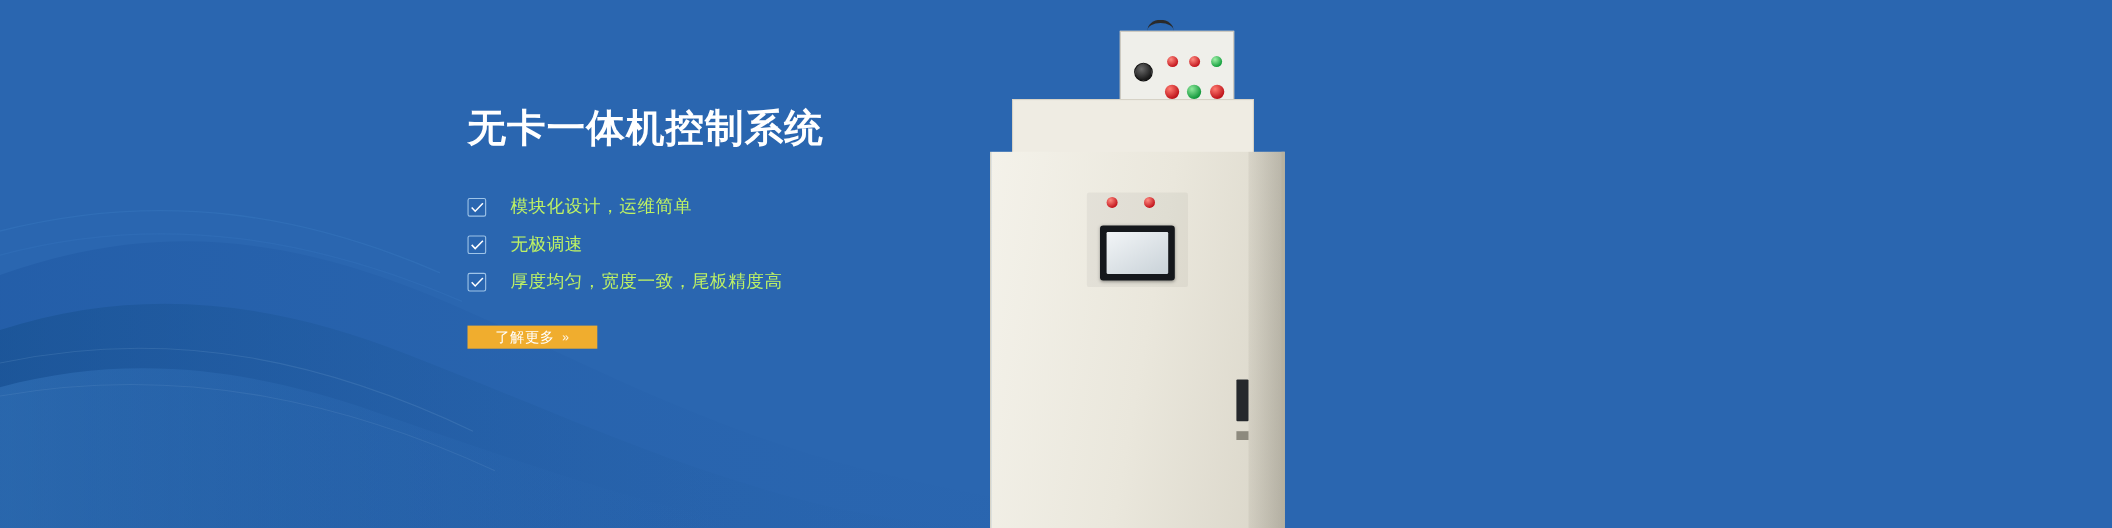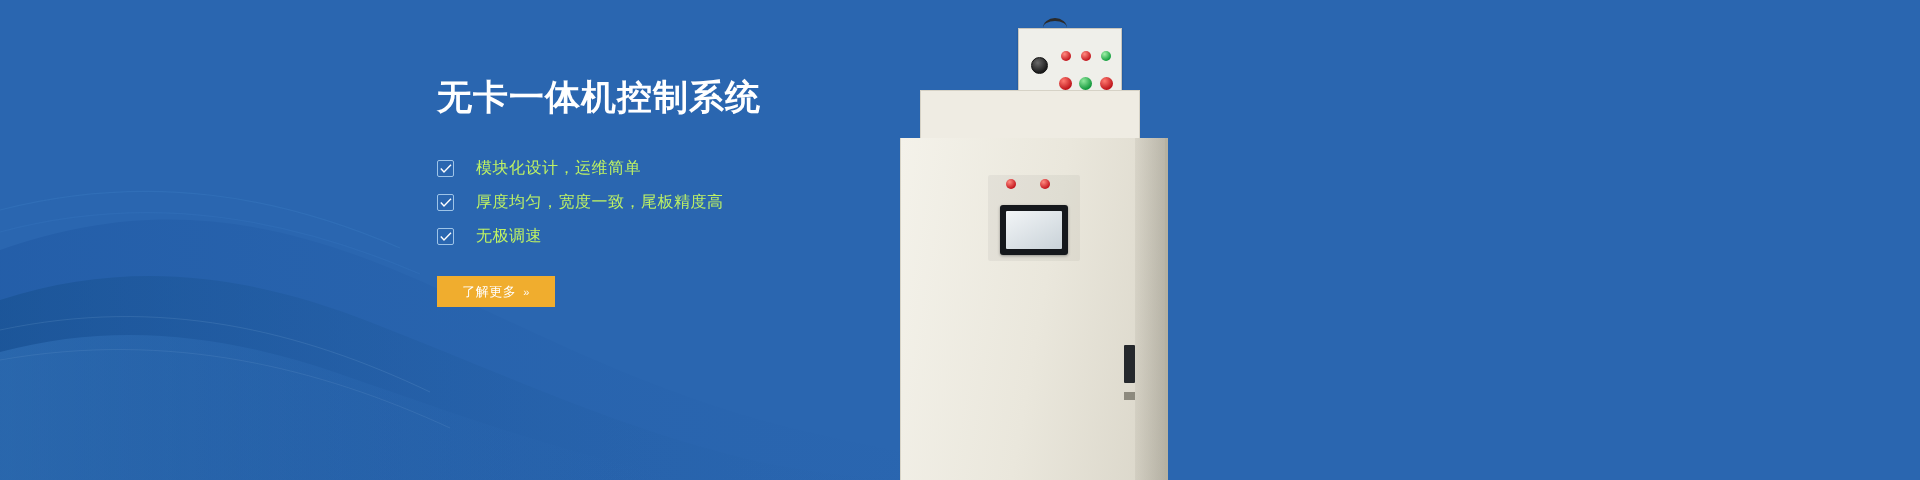--- a/index.html
+++ b/index.html
@@ -16,24 +16,23 @@
     overflow:hidden;
   }
 
   
   .waves { position:absolute; inset:0; z-index:1; pointer-events:none; }
   .waves svg { display:block; width:1920px; height:480px; }
 
   
   .content {
     position:absolute;
-    left:425px; top:76px;
+    left:425px; top:96px;
     z-index:5;
     width:700px;
-    margin-left:12px;
   }
   .hero-title {
     color:#ffffff;
     font-size:35px;
     font-weight:bold;
     letter-spacing:1px;
     line-height:1.2;
     white-space:nowrap;
   }
 
@@ -59,21 +58,21 @@
     letter-spacing:0.5px;
     white-space:nowrap;
   }
 
   .cta-button {
     display:inline-flex;
     align-items:center;
     justify-content:center;
     gap:7px;
     margin-top:22px;
-    width:118px; height:31px;
+    width:118px; height:21px;
     background:#f0ad2e;
     color:#ffffff;
     font-size:13px;
     letter-spacing:0.5px;
     border:none;
     cursor:pointer;
   }
   .cta-button .chev { font-size:11px; opacity:0.95; }
 
   
@@ -238,30 +237,30 @@
         </span>
         <span class="feature-text">模块化设计，运维简单</span>
       </div>
 
       <div class="feature-item">
         <span class="checkbox">
           <svg width="12" height="10" viewBox="0 0 12 10" xmlns="http://www.w3.org/2000/svg">
             <polyline points="0.8,4.6 4.0,8.0 11.0,0.8" fill="none" stroke="#ffffff" stroke-width="1.4"></polyline>
           </svg>
         </span>
-        <span class="feature-text">厚度均匀，宽度一致，尾板精度高</span>
+        <span class="feature-text">无极调速</span>
       </div>
 
       <div class="feature-item">
         <span class="checkbox">
           <svg width="12" height="10" viewBox="0 0 12 10" xmlns="http://www.w3.org/2000/svg">
             <polyline points="0.8,4.6 4.0,8.0 11.0,0.8" fill="none" stroke="#ffffff" stroke-width="1.4"></polyline>
           </svg>
         </span>
-        <span class="feature-text">无极调速</span>
+        <span class="feature-text">厚度均匀，宽度一致，尾板精度高</span>
       </div>
 
     </div>
 
     <button class="cta-button">
       <span>了解更多</span>
       <span class="chev">»</span>
     </button>
 
   </div>

